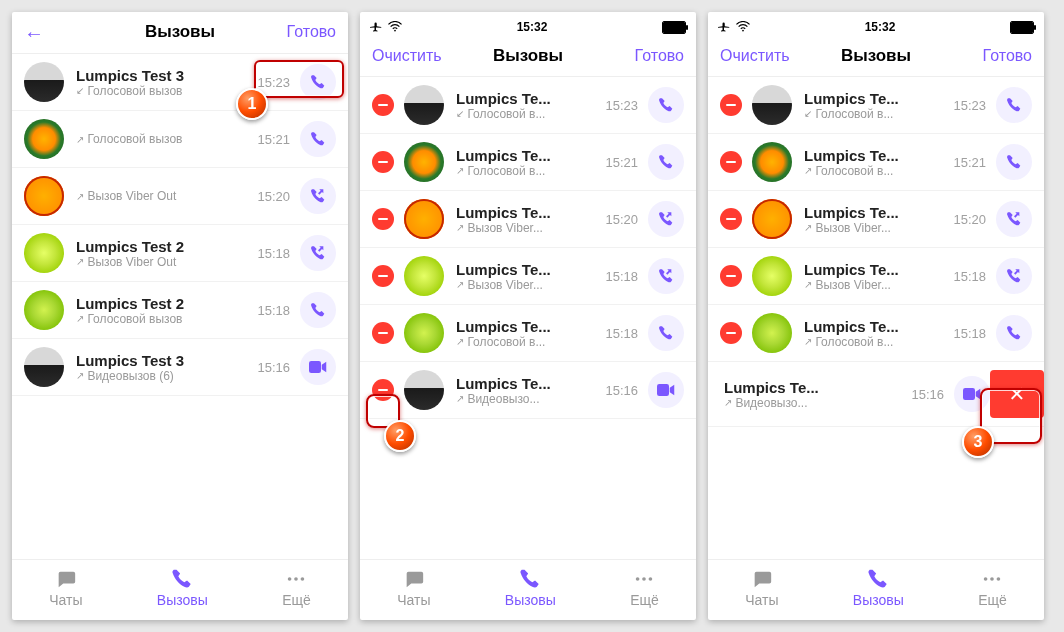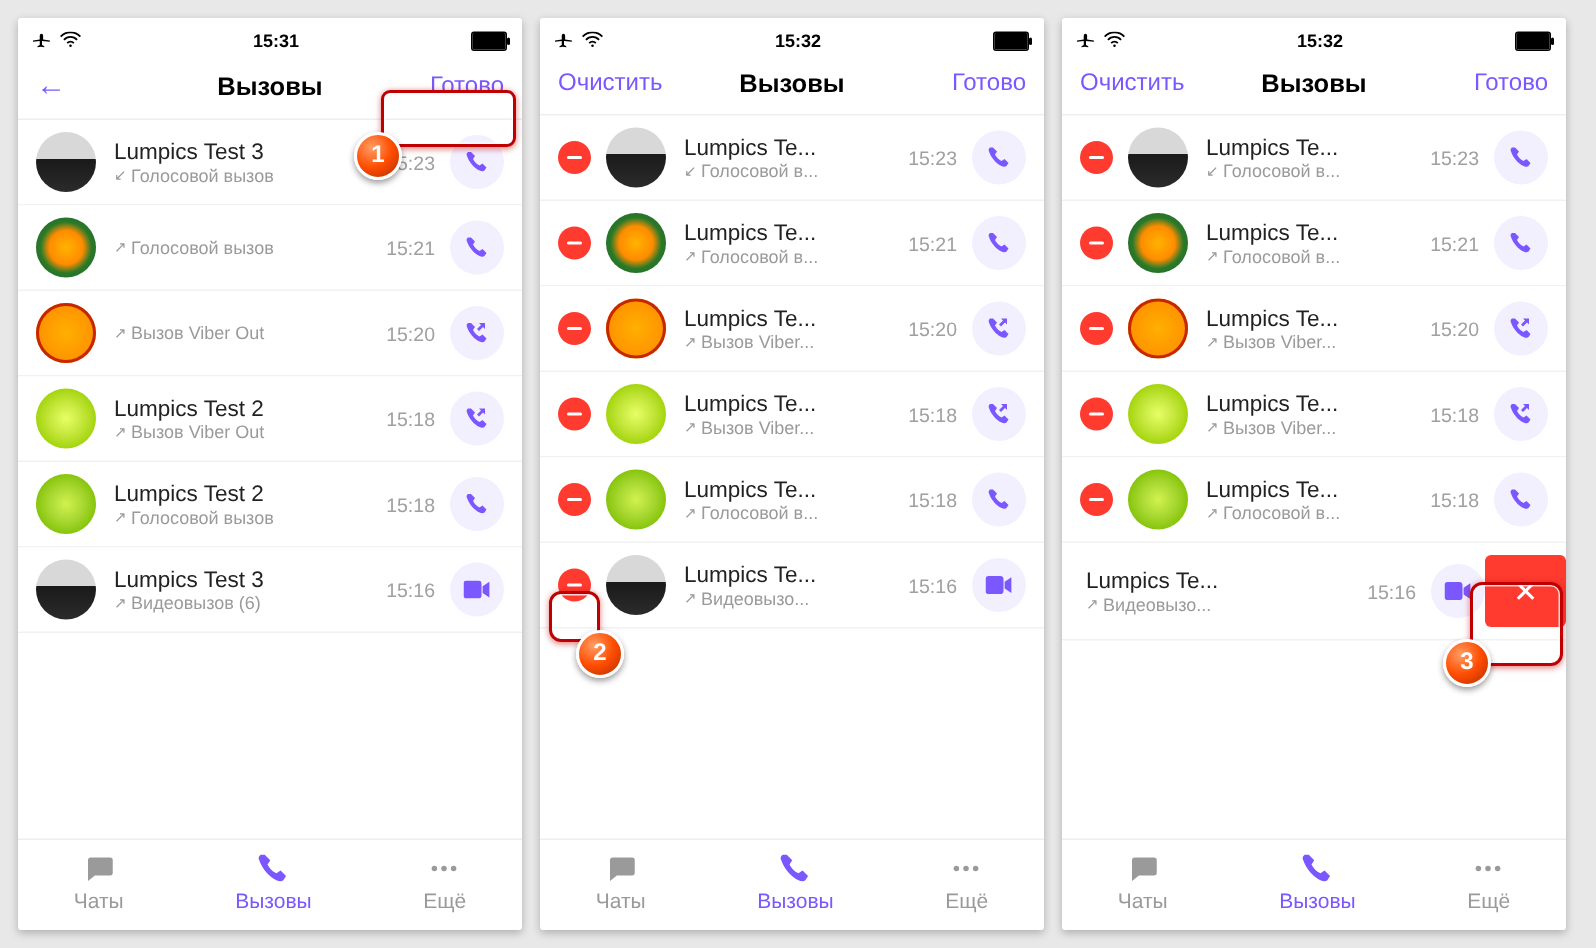--- a/index.html
+++ b/index.html
@@ -78,21 +78,21 @@
     background:#ddd; display:flex; align-items:center; justify-content:center;
     overflow:hidden;
   }
   .av-dark { background: linear-gradient(180deg,#d8d8d8 0%, #d8d8d8 45%, #1a1a1a 45%, #2b2b2b 100%); }
   .av-orange { background: radial-gradient(circle at 50% 50%, #ffb300 0%, #ff8c00 40%, #2a7a2a 60%, #1e5e1e 100%); }
   .av-citrus { background: radial-gradient(circle at 50% 50%, #ffb000 0%, #ff9a00 50%, #ff8800 100%); box-shadow: inset 0 0 0 2px #c62700; }
   .av-lime1 { background: radial-gradient(circle at 50% 50%, #e6ff66 0%, #c4e63b 40%, #9acf00 80%); }
   .av-lime2 { background: radial-gradient(circle at 50% 50%, #d2f24f 0%, #a9d833 40%, #7cbf00 80%); }
 
   .info { flex:1; margin-left:12px; min-width:0; }
-  .name { font-size:15px; color:#222; font-weight:400; white-space:nowrap; overflow:hidden; text-overflow:ellipsis; }
+  .name { font-size:15px; color:#222; font-weight:700; white-space:nowrap; overflow:hidden; text-overflow:ellipsis; }
   .sub { font-size:12px; color:#9a9a9a; white-space:nowrap; overflow:hidden; text-overflow:ellipsis; display:flex; align-items:center; gap:3px;}
   .time { font-size:13px; color:#a0a0a0; margin-left:8px; margin-right:10px; }
   .call-btn {
     width:36px; height:36px; border-radius:50%; background:#f2f0ff;
     display:flex; align-items:center; justify-content:center; flex-shrink:0;
   }
   .arrow-dir { font-size:10px; color:#9a9a9a; }
 
   .tabbar {
     height:56px; border-top:1px solid #eee;
@@ -127,131 +127,277 @@
 
   
   .row.shifted { padding-left:4px; }
 
   svg { display:block; }
 </style>
 </head>
 <body>
 
 <div class="stage">
+
+  <div class="phone">
+    <div class="nav">
+      <div class="nav-left"><span class="nav-back">←</span></div>
+      <div class="nav-title">Вызовы</div>
+      <div class="nav-right">Готово</div>
+    </div>
+    <div class="list" id="list1">
+        <div class="row">
+          <div class="avatar av-dark"></div>
+          <div class="info">
+            <div class="name">Lumpics Test 3</div>
+            <div class="sub">
+              <span class="arrow-dir">↙</span>
+              <span>Голосовой вызов</span>
+            </div>
+          </div>
+          <div class="time">15:23</div>
+          <div class="call-btn">
+            <svg viewBox="0 0 24 24" width="16" height="16">
+              <path fill="#7b57ff" d="M6 2l4 4-2 3c1.5 3 3.5 5 6.5 6.5l3-2 4 4-2 3c-1 1-3 1-5 0C9 18 4 12 2 6c-1-2 0-3 1-4z"></path>
+            </svg>
+          </div>
+        </div>
+        <div class="row">
+          <div class="avatar av-orange"></div>
+          <div class="info">
+            <div class="sub">
+              <span class="arrow-dir">↗</span>
+              <span>Голосовой вызов</span>
+            </div>
+          </div>
+          <div class="time">15:21</div>
+          <div class="call-btn">
+            <svg viewBox="0 0 24 24" width="16" height="16">
+              <path fill="#7b57ff" d="M6 2l4 4-2 3c1.5 3 3.5 5 6.5 6.5l3-2 4 4-2 3c-1 1-3 1-5 0C9 18 4 12 2 6c-1-2 0-3 1-4z"></path>
+            </svg>
+          </div>
+        </div>
+        <div class="row">
+          <div class="avatar av-citrus"></div>
+          <div class="info">
+            <div class="sub">
+              <span class="arrow-dir">↗</span>
+              <span>Вызов Viber Out</span>
+            </div>
+          </div>
+          <div class="time">15:20</div>
+          <div class="call-btn">
+            <svg viewBox="0 0 24 24" width="16" height="16">
+              <path fill="#7b57ff" d="M6 2l4 4-2 3c1.5 3 3.5 5 6.5 6.5l3-2 4 4-2 3c-1 1-3 1-5 0C9 18 4 12 2 6c-1-2 0-3 1-4z"></path>
+              <path fill="#7b57ff" d="M14 2h6v6l-2-2-4 4-2-2 4-4z"></path>
+            </svg>
+          </div>
+        </div>
+        <div class="row">
+          <div class="avatar av-lime1"></div>
+          <div class="info">
+            <div class="name">Lumpics Test 2</div>
+            <div class="sub">
+              <span class="arrow-dir">↗</span>
+              <span>Вызов Viber Out</span>
+            </div>
+          </div>
+          <div class="time">15:18</div>
+          <div class="call-btn">
+            <svg viewBox="0 0 24 24" width="16" height="16">
+              <path fill="#7b57ff" d="M6 2l4 4-2 3c1.5 3 3.5 5 6.5 6.5l3-2 4 4-2 3c-1 1-3 1-5 0C9 18 4 12 2 6c-1-2 0-3 1-4z"></path>
+              <path fill="#7b57ff" d="M14 2h6v6l-2-2-4 4-2-2 4-4z"></path>
+            </svg>
+          </div>
+        </div>
+        <div class="row">
+          <div class="avatar av-lime2"></div>
+          <div class="info">
+            <div class="name">Lumpics Test 2</div>
+            <div class="sub">
+              <span class="arrow-dir">↗</span>
+              <span>Голосовой вызов</span>
+            </div>
+          </div>
+          <div class="time">15:18</div>
+          <div class="call-btn">
+            <svg viewBox="0 0 24 24" width="16" height="16">
+              <path fill="#7b57ff" d="M6 2l4 4-2 3c1.5 3 3.5 5 6.5 6.5l3-2 4 4-2 3c-1 1-3 1-5 0C9 18 4 12 2 6c-1-2 0-3 1-4z"></path>
+            </svg>
+          </div>
+        </div>
+        <div class="row">
+          <div class="avatar av-dark"></div>
+          <div class="info">
+            <div class="name">Lumpics Test 3</div>
+            <div class="sub">
+              <span class="arrow-dir">↗</span>
+              <span>Видеовызов (6)</span>
+            </div>
+          </div>
+          <div class="time">15:16</div>
+          <div class="call-btn">
+            <svg viewBox="0 0 24 16" width="18" height="12">
+              <rect x="0" y="0" width="16" height="16" rx="3" fill="#7b57ff"></rect>
+              <path d="M17 5l6-4v14l-6-4z" fill="#7b57ff"></path>
+            </svg>
+          </div>
+        </div>
+      </div>
+    <div class="tabbar">
+      <div class="tab">
+        <div class="tab-icon">
+            <svg viewBox="0 0 24 24" width="22" height="22">
+              <path fill="#9a9a9a" d="M4 4h16a2 2 0 012 2v9a2 2 0 01-2 2H9l-5 4V6a2 2 0 012-2z"></path>
+            </svg>
+          </div>
+        <span>Чаты</span>
+      </div>
+      <div class="tab active">
+        <div class="tab-icon">
+            <svg viewBox="0 0 24 24" width="22" height="22">
+              <path fill="#7b57ff" d="M6 2l4 4-2 3c1.5 3 3.5 5 6.5 6.5l3-2 4 4-2 3c-1 1-3 1-5 0C9 18 4 12 2 6c-1-2 0-3 1-4z"></path>
+            </svg>
+          </div>
+        <span>Вызовы</span>
+      </div>
+      <div class="tab">
+        <div class="tab-icon">
+            <svg viewBox="0 0 24 24" width="22" height="22">
+              <circle cx="5" cy="12" r="2" fill="#9a9a9a"></circle>
+              <circle cx="12" cy="12" r="2" fill="#9a9a9a"></circle>
+              <circle cx="19" cy="12" r="2" fill="#9a9a9a"></circle>
+            </svg>
+          </div>
+        <span>Ещё</span>
+      </div>
+    </div>
+
+    <div class="highlight-box" style="top:48px; right:4px; width:86px; height:34px;"></div>
+    <div class="badge" style="top:76px; right:80px;">1</div>
+  </div>
 
   <div class="phone">
     <div class="status-bar">
       <div class="status-left">
         <svg class="airplane" viewBox="0 0 16 16">
             <path fill="#000" d="M15 8l-6-1V3.5a1.5 1.5 0 10-3 0V7L0 8v1l6-.5V12l-2 1v1l3-.5 3 .5v-1l-2-1V8.5L15 9z"></path>
           </svg>
         <svg class="wifi-arc" viewBox="0 0 16 12">
             <path fill="#000" d="M8 11a1 1 0 100-2 1 1 0 000 2zm-3-3.5a4 4 0 016 0l-1 1a2.5 2.5 0 00-4 0zm-2.5-2.5a7.5 7.5 0 0111 0l-1 1a6 6 0 00-9 0zM0 2.5a11 11 0 0116 0l-1 1a9.5 9.5 0 00-14 0z"></path>
           </svg>
       </div>
-      <div>15:31</div>
+      <div>15:32</div>
       <div class="status-right">
         <div class="battery">
             <div class="battery-fill"></div>
           </div>
       </div>
     </div>
     <div class="nav">
-      <div class="nav-left"><span class="nav-back">←</span></div>
+      <div class="nav-left">Очистить</div>
       <div class="nav-title">Вызовы</div>
       <div class="nav-right">Готово</div>
     </div>
-    <div class="list" id="list1">
-        <div class="row">
+    <div class="list" id="list2">
+        <div class="row">
+          <div class="minus"></div>
           <div class="avatar av-dark"></div>
           <div class="info">
-            <div class="name">Lumpics Test 3</div>
+            <div class="name">Lumpics Te...</div>
             <div class="sub">
               <span class="arrow-dir">↙</span>
-              <span>Голосовой вызов</span>
+              <span>Голосовой в...</span>
             </div>
           </div>
           <div class="time">15:23</div>
           <div class="call-btn">
             <svg viewBox="0 0 24 24" width="16" height="16">
               <path fill="#7b57ff" d="M6 2l4 4-2 3c1.5 3 3.5 5 6.5 6.5l3-2 4 4-2 3c-1 1-3 1-5 0C9 18 4 12 2 6c-1-2 0-3 1-4z"></path>
             </svg>
           </div>
         </div>
         <div class="row">
+          <div class="minus"></div>
           <div class="avatar av-orange"></div>
           <div class="info">
-            <div class="sub">
-              <span class="arrow-dir">↗</span>
-              <span>Голосовой вызов</span>
+            <div class="name">Lumpics Te...</div>
+            <div class="sub">
+              <span class="arrow-dir">↗</span>
+              <span>Голосовой в...</span>
             </div>
           </div>
           <div class="time">15:21</div>
           <div class="call-btn">
             <svg viewBox="0 0 24 24" width="16" height="16">
               <path fill="#7b57ff" d="M6 2l4 4-2 3c1.5 3 3.5 5 6.5 6.5l3-2 4 4-2 3c-1 1-3 1-5 0C9 18 4 12 2 6c-1-2 0-3 1-4z"></path>
             </svg>
           </div>
         </div>
         <div class="row">
+          <div class="minus"></div>
           <div class="avatar av-citrus"></div>
           <div class="info">
-            <div class="sub">
-              <span class="arrow-dir">↗</span>
-              <span>Вызов Viber Out</span>
+            <div class="name">Lumpics Te...</div>
+            <div class="sub">
+              <span class="arrow-dir">↗</span>
+              <span>Вызов Viber...</span>
             </div>
           </div>
           <div class="time">15:20</div>
           <div class="call-btn">
             <svg viewBox="0 0 24 24" width="16" height="16">
               <path fill="#7b57ff" d="M6 2l4 4-2 3c1.5 3 3.5 5 6.5 6.5l3-2 4 4-2 3c-1 1-3 1-5 0C9 18 4 12 2 6c-1-2 0-3 1-4z"></path>
               <path fill="#7b57ff" d="M14 2h6v6l-2-2-4 4-2-2 4-4z"></path>
             </svg>
           </div>
         </div>
         <div class="row">
+          <div class="minus"></div>
           <div class="avatar av-lime1"></div>
           <div class="info">
-            <div class="name">Lumpics Test 2</div>
-            <div class="sub">
-              <span class="arrow-dir">↗</span>
-              <span>Вызов Viber Out</span>
+            <div class="name">Lumpics Te...</div>
+            <div class="sub">
+              <span class="arrow-dir">↗</span>
+              <span>Вызов Viber...</span>
             </div>
           </div>
           <div class="time">15:18</div>
           <div class="call-btn">
             <svg viewBox="0 0 24 24" width="16" height="16">
               <path fill="#7b57ff" d="M6 2l4 4-2 3c1.5 3 3.5 5 6.5 6.5l3-2 4 4-2 3c-1 1-3 1-5 0C9 18 4 12 2 6c-1-2 0-3 1-4z"></path>
               <path fill="#7b57ff" d="M14 2h6v6l-2-2-4 4-2-2 4-4z"></path>
             </svg>
           </div>
         </div>
         <div class="row">
+          <div class="minus"></div>
           <div class="avatar av-lime2"></div>
           <div class="info">
-            <div class="name">Lumpics Test 2</div>
-            <div class="sub">
-              <span class="arrow-dir">↗</span>
-              <span>Голосовой вызов</span>
+            <div class="name">Lumpics Te...</div>
+            <div class="sub">
+              <span class="arrow-dir">↗</span>
+              <span>Голосовой в...</span>
             </div>
           </div>
           <div class="time">15:18</div>
           <div class="call-btn">
             <svg viewBox="0 0 24 24" width="16" height="16">
               <path fill="#7b57ff" d="M6 2l4 4-2 3c1.5 3 3.5 5 6.5 6.5l3-2 4 4-2 3c-1 1-3 1-5 0C9 18 4 12 2 6c-1-2 0-3 1-4z"></path>
             </svg>
           </div>
         </div>
         <div class="row">
+          <div class="minus"></div>
           <div class="avatar av-dark"></div>
           <div class="info">
-            <div class="name">Lumpics Test 3</div>
-            <div class="sub">
-              <span class="arrow-dir">↗</span>
-              <span>Видеовызов (6)</span>
+            <div class="name">Lumpics Te...</div>
+            <div class="sub">
+              <span class="arrow-dir">↗</span>
+              <span>Видеовызо...</span>
             </div>
           </div>
           <div class="time">15:16</div>
           <div class="call-btn">
             <svg viewBox="0 0 24 16" width="18" height="12">
               <rect x="0" y="0" width="16" height="16" rx="3" fill="#7b57ff"></rect>
               <path d="M17 5l6-4v14l-6-4z" fill="#7b57ff"></path>
             </svg>
           </div>
         </div>
@@ -278,22 +424,22 @@
             <svg viewBox="0 0 24 24" width="22" height="22">
               <circle cx="5" cy="12" r="2" fill="#9a9a9a"></circle>
               <circle cx="12" cy="12" r="2" fill="#9a9a9a"></circle>
               <circle cx="19" cy="12" r="2" fill="#9a9a9a"></circle>
             </svg>
           </div>
         <span>Ещё</span>
       </div>
     </div>
 
-    <div class="highlight-box" style="top:48px; right:4px; width:86px; height:34px;"></div>
-    <div class="badge" style="top:76px; right:80px;">1</div>
+    <div class="highlight-box" style="top:382px; left:6px; width:30px; height:30px; border-radius:8px;"></div>
+    <div class="badge" style="top:408px; left:24px;">2</div>
   </div>
 
   <div class="phone">
     <div class="status-bar">
       <div class="status-left">
         <svg class="airplane" viewBox="0 0 16 16">
             <path fill="#000" d="M15 8l-6-1V3.5a1.5 1.5 0 10-3 0V7L0 8v1l6-.5V12l-2 1v1l3-.5 3 .5v-1l-2-1V8.5L15 9z"></path>
           </svg>
         <svg class="wifi-arc" viewBox="0 0 16 12">
             <path fill="#000" d="M8 11a1 1 0 100-2 1 1 0 000 2zm-3-3.5a4 4 0 016 0l-1 1a2.5 2.5 0 00-4 0zm-2.5-2.5a7.5 7.5 0 0111 0l-1 1a6 6 0 00-9 0zM0 2.5a11 11 0 0116 0l-1 1a9.5 9.5 0 00-14 0z"></path>
@@ -304,21 +450,21 @@
         <div class="battery">
             <div class="battery-fill"></div>
           </div>
       </div>
     </div>
     <div class="nav">
       <div class="nav-left">Очистить</div>
       <div class="nav-title">Вызовы</div>
       <div class="nav-right">Готово</div>
     </div>
-    <div class="list" id="list2">
+    <div class="list" id="list3">
         <div class="row">
           <div class="minus"></div>
           <div class="avatar av-dark"></div>
           <div class="info">
             <div class="name">Lumpics Te...</div>
             <div class="sub">
               <span class="arrow-dir">↙</span>
               <span>Голосовой в...</span>
             </div>
           </div>
@@ -392,37 +538,38 @@
               <span>Голосовой в...</span>
             </div>
           </div>
           <div class="time">15:18</div>
           <div class="call-btn">
             <svg viewBox="0 0 24 24" width="16" height="16">
               <path fill="#7b57ff" d="M6 2l4 4-2 3c1.5 3 3.5 5 6.5 6.5l3-2 4 4-2 3c-1 1-3 1-5 0C9 18 4 12 2 6c-1-2 0-3 1-4z"></path>
             </svg>
           </div>
         </div>
-        <div class="row">
-          <div class="minus"></div>
-          <div class="avatar av-dark"></div>
+        <div class="row shifted">
           <div class="info">
             <div class="name">Lumpics Te...</div>
             <div class="sub">
               <span class="arrow-dir">↗</span>
               <span>Видеовызо...</span>
             </div>
           </div>
           <div class="time">15:16</div>
           <div class="call-btn">
             <svg viewBox="0 0 24 16" width="18" height="12">
               <rect x="0" y="0" width="16" height="16" rx="3" fill="#7b57ff"></rect>
               <path d="M17 5l6-4v14l-6-4z" fill="#7b57ff"></path>
             </svg>
           </div>
+          <div class="delete-swipe">
+            <span class="delete-x">✕</span>
+          </div>
         </div>
       </div>
     <div class="tabbar">
       <div class="tab">
         <div class="tab-icon">
             <svg viewBox="0 0 24 24" width="22" height="22">
               <path fill="#9a9a9a" d="M4 4h16a2 2 0 012 2v9a2 2 0 01-2 2H9l-5 4V6a2 2 0 012-2z"></path>
             </svg>
           </div>
         <span>Чаты</span>
@@ -440,180 +587,17 @@
             <svg viewBox="0 0 24 24" width="22" height="22">
               <circle cx="5" cy="12" r="2" fill="#9a9a9a"></circle>
               <circle cx="12" cy="12" r="2" fill="#9a9a9a"></circle>
               <circle cx="19" cy="12" r="2" fill="#9a9a9a"></circle>
             </svg>
           </div>
         <span>Ещё</span>
       </div>
     </div>
 
-    <div class="highlight-box" style="top:382px; left:6px; width:30px; height:30px; border-radius:8px;"></div>
-    <div class="badge" style="top:408px; left:24px;">2</div>
-  </div>
-
-  <div class="phone">
-    <div class="status-bar">
-      <div class="status-left">
-        <svg class="airplane" viewBox="0 0 16 16">
-            <path fill="#000" d="M15 8l-6-1V3.5a1.5 1.5 0 10-3 0V7L0 8v1l6-.5V12l-2 1v1l3-.5 3 .5v-1l-2-1V8.5L15 9z"></path>
-          </svg>
-        <svg class="wifi-arc" viewBox="0 0 16 12">
-            <path fill="#000" d="M8 11a1 1 0 100-2 1 1 0 000 2zm-3-3.5a4 4 0 016 0l-1 1a2.5 2.5 0 00-4 0zm-2.5-2.5a7.5 7.5 0 0111 0l-1 1a6 6 0 00-9 0zM0 2.5a11 11 0 0116 0l-1 1a9.5 9.5 0 00-14 0z"></path>
-          </svg>
-      </div>
-      <div>15:32</div>
-      <div class="status-right">
-        <div class="battery">
-            <div class="battery-fill"></div>
-          </div>
-      </div>
-    </div>
-    <div class="nav">
-      <div class="nav-left">Очистить</div>
-      <div class="nav-title">Вызовы</div>
-      <div class="nav-right">Готово</div>
-    </div>
-    <div class="list" id="list3">
-        <div class="row">
-          <div class="minus"></div>
-          <div class="avatar av-dark"></div>
-          <div class="info">
-            <div class="name">Lumpics Te...</div>
-            <div class="sub">
-              <span class="arrow-dir">↙</span>
-              <span>Голосовой в...</span>
-            </div>
-          </div>
-          <div class="time">15:23</div>
-          <div class="call-btn">
-            <svg viewBox="0 0 24 24" width="16" height="16">
-              <path fill="#7b57ff" d="M6 2l4 4-2 3c1.5 3 3.5 5 6.5 6.5l3-2 4 4-2 3c-1 1-3 1-5 0C9 18 4 12 2 6c-1-2 0-3 1-4z"></path>
-            </svg>
-          </div>
-        </div>
-        <div class="row">
-          <div class="minus"></div>
-          <div class="avatar av-orange"></div>
-          <div class="info">
-            <div class="name">Lumpics Te...</div>
-            <div class="sub">
-              <span class="arrow-dir">↗</span>
-              <span>Голосовой в...</span>
-            </div>
-          </div>
-          <div class="time">15:21</div>
-          <div class="call-btn">
-            <svg viewBox="0 0 24 24" width="16" height="16">
-              <path fill="#7b57ff" d="M6 2l4 4-2 3c1.5 3 3.5 5 6.5 6.5l3-2 4 4-2 3c-1 1-3 1-5 0C9 18 4 12 2 6c-1-2 0-3 1-4z"></path>
-            </svg>
-          </div>
-        </div>
-        <div class="row">
-          <div class="minus"></div>
-          <div class="avatar av-citrus"></div>
-          <div class="info">
-            <div class="name">Lumpics Te...</div>
-            <div class="sub">
-              <span class="arrow-dir">↗</span>
-              <span>Вызов Viber...</span>
-            </div>
-          </div>
-          <div class="time">15:20</div>
-          <div class="call-btn">
-            <svg viewBox="0 0 24 24" width="16" height="16">
-              <path fill="#7b57ff" d="M6 2l4 4-2 3c1.5 3 3.5 5 6.5 6.5l3-2 4 4-2 3c-1 1-3 1-5 0C9 18 4 12 2 6c-1-2 0-3 1-4z"></path>
-              <path fill="#7b57ff" d="M14 2h6v6l-2-2-4 4-2-2 4-4z"></path>
-            </svg>
-          </div>
-        </div>
-        <div class="row">
-          <div class="minus"></div>
-          <div class="avatar av-lime1"></div>
-          <div class="info">
-            <div class="name">Lumpics Te...</div>
-            <div class="sub">
-              <span class="arrow-dir">↗</span>
-              <span>Вызов Viber...</span>
-            </div>
-          </div>
-          <div class="time">15:18</div>
-          <div class="call-btn">
-            <svg viewBox="0 0 24 24" width="16" height="16">
-              <path fill="#7b57ff" d="M6 2l4 4-2 3c1.5 3 3.5 5 6.5 6.5l3-2 4 4-2 3c-1 1-3 1-5 0C9 18 4 12 2 6c-1-2 0-3 1-4z"></path>
-              <path fill="#7b57ff" d="M14 2h6v6l-2-2-4 4-2-2 4-4z"></path>
-            </svg>
-          </div>
-        </div>
-        <div class="row">
-          <div class="minus"></div>
-          <div class="avatar av-lime2"></div>
-          <div class="info">
-            <div class="name">Lumpics Te...</div>
-            <div class="sub">
-              <span class="arrow-dir">↗</span>
-              <span>Голосовой в...</span>
-            </div>
-          </div>
-          <div class="time">15:18</div>
-          <div class="call-btn">
-            <svg viewBox="0 0 24 24" width="16" height="16">
-              <path fill="#7b57ff" d="M6 2l4 4-2 3c1.5 3 3.5 5 6.5 6.5l3-2 4 4-2 3c-1 1-3 1-5 0C9 18 4 12 2 6c-1-2 0-3 1-4z"></path>
-            </svg>
-          </div>
-        </div>
-        <div class="row shifted">
-          <div class="info">
-            <div class="name">Lumpics Te...</div>
-            <div class="sub">
-              <span class="arrow-dir">↗</span>
-              <span>Видеовызо...</span>
-            </div>
-          </div>
-          <div class="time">15:16</div>
-          <div class="call-btn">
-            <svg viewBox="0 0 24 16" width="18" height="12">
-              <rect x="0" y="0" width="16" height="16" rx="3" fill="#7b57ff"></rect>
-              <path d="M17 5l6-4v14l-6-4z" fill="#7b57ff"></path>
-            </svg>
-          </div>
-          <div class="delete-swipe">
-            <span class="delete-x">✕</span>
-          </div>
-        </div>
-      </div>
-    <div class="tabbar">
-      <div class="tab">
-        <div class="tab-icon">
-            <svg viewBox="0 0 24 24" width="22" height="22">
-              <path fill="#9a9a9a" d="M4 4h16a2 2 0 012 2v9a2 2 0 01-2 2H9l-5 4V6a2 2 0 012-2z"></path>
-            </svg>
-          </div>
-        <span>Чаты</span>
-      </div>
-      <div class="tab active">
-        <div class="tab-icon">
-            <svg viewBox="0 0 24 24" width="22" height="22">
-              <path fill="#7b57ff" d="M6 2l4 4-2 3c1.5 3 3.5 5 6.5 6.5l3-2 4 4-2 3c-1 1-3 1-5 0C9 18 4 12 2 6c-1-2 0-3 1-4z"></path>
-            </svg>
-          </div>
-        <span>Вызовы</span>
-      </div>
-      <div class="tab">
-        <div class="tab-icon">
-            <svg viewBox="0 0 24 24" width="22" height="22">
-              <circle cx="5" cy="12" r="2" fill="#9a9a9a"></circle>
-              <circle cx="12" cy="12" r="2" fill="#9a9a9a"></circle>
-              <circle cx="19" cy="12" r="2" fill="#9a9a9a"></circle>
-            </svg>
-          </div>
-        <span>Ещё</span>
-      </div>
-    </div>
-
     <div class="highlight-box" style="top:376px; right:2px; width:58px; height:52px; border-radius:8px;"></div>
     <div class="badge" style="top:414px; right:50px;">3</div>
   </div>
 
 </div>
 
 </body></html>

